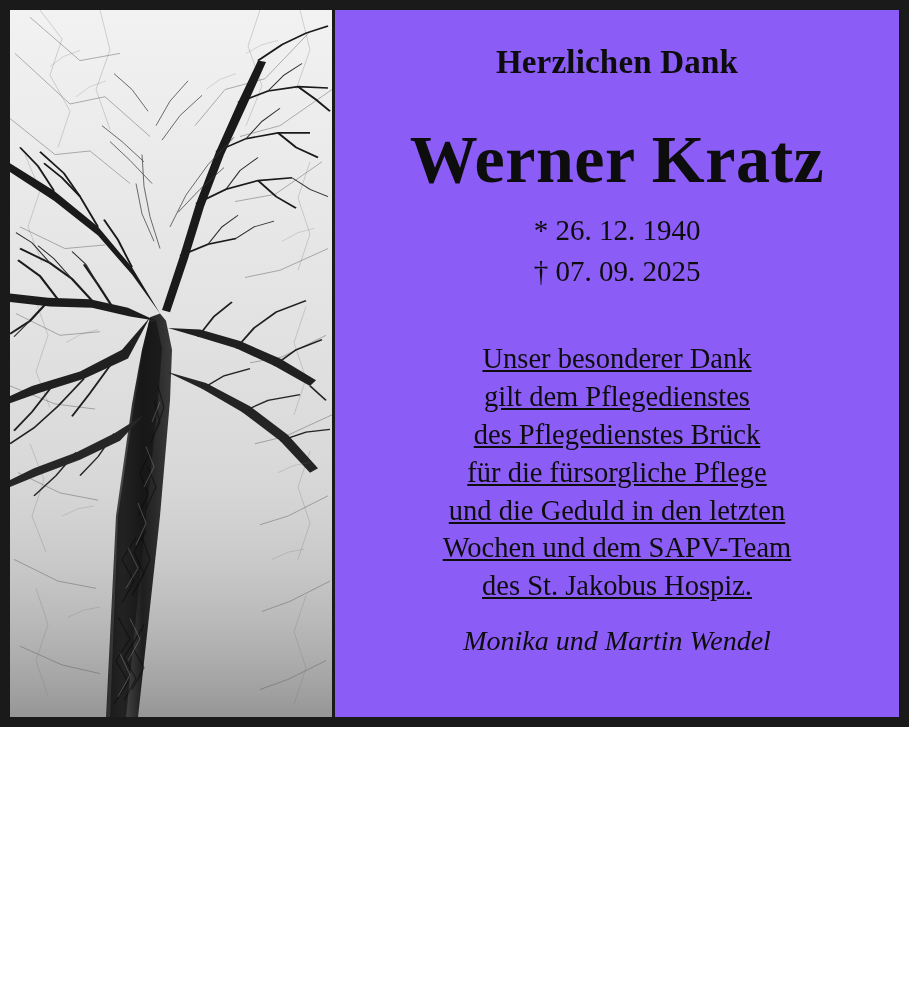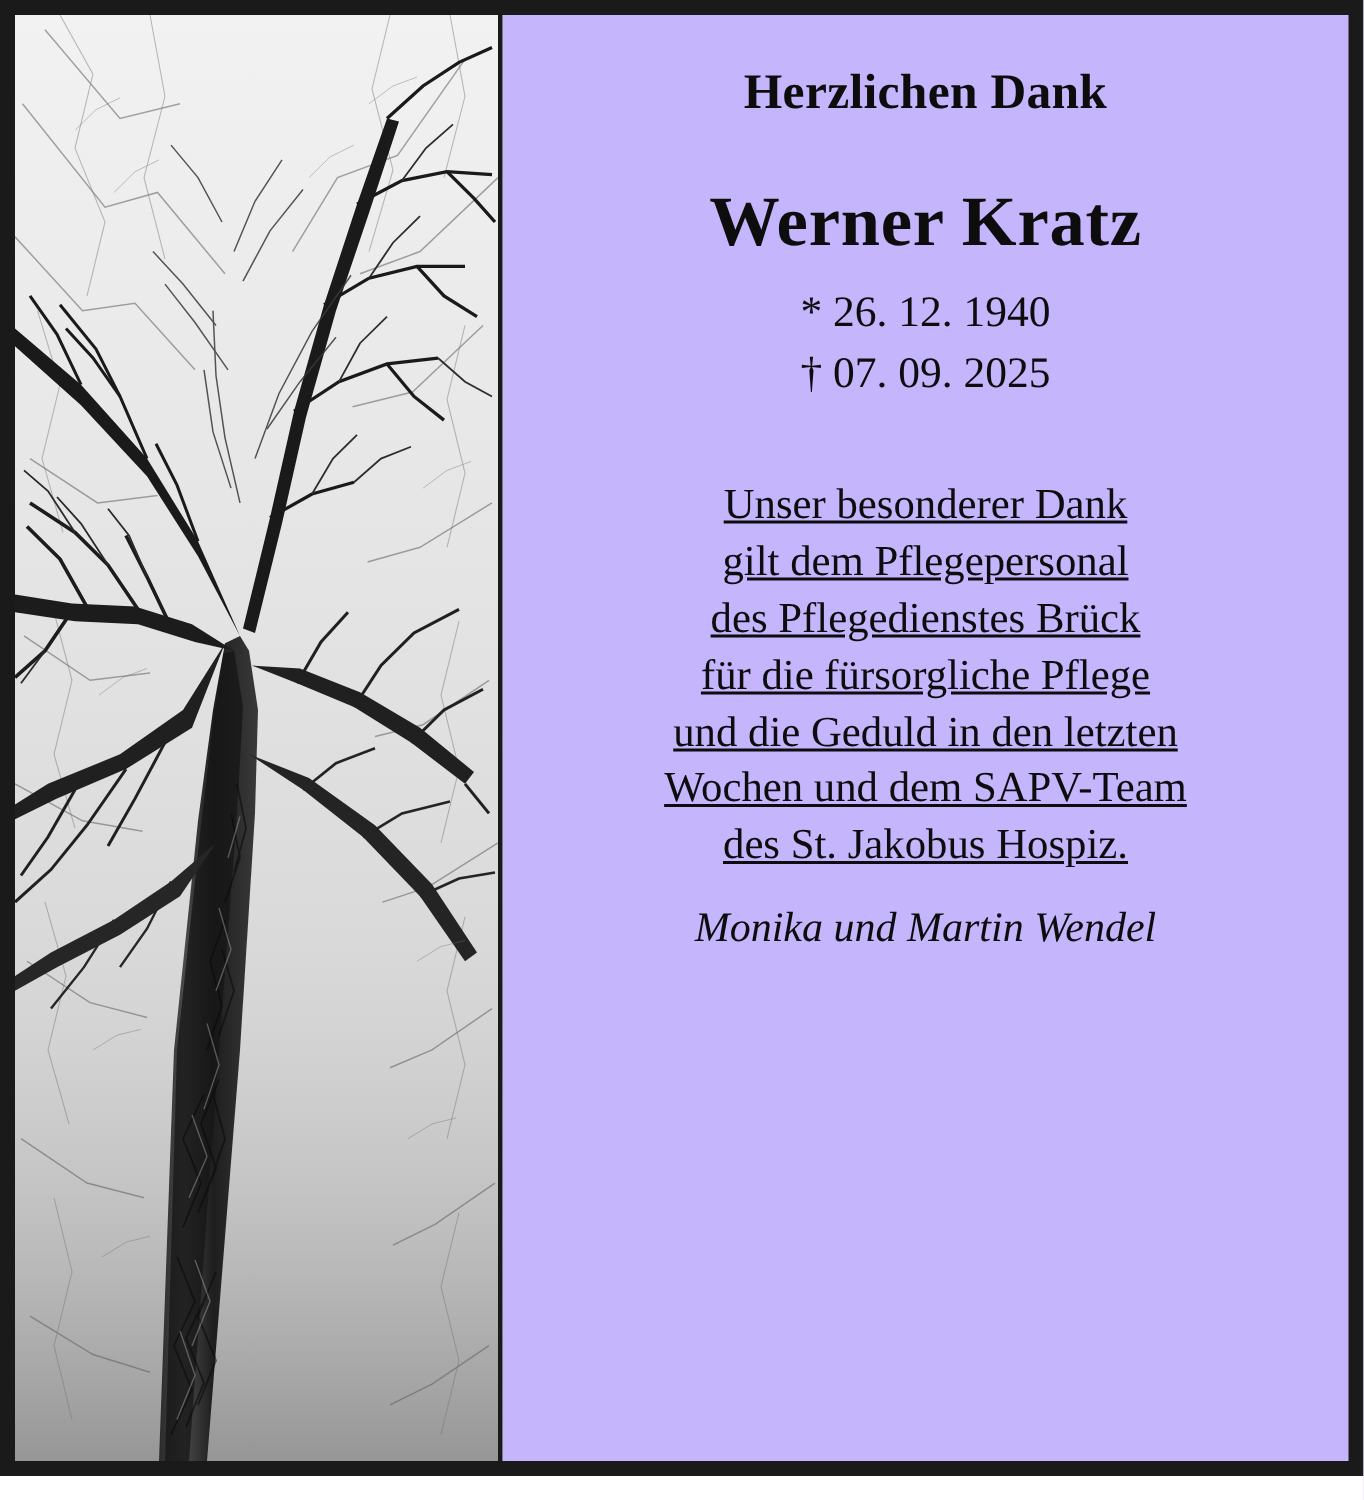--- a/index.html
+++ b/index.html
@@ -9,23 +9,23 @@
   }
   body {
     width: 909px;
     height: 1000px;
     overflow: hidden;
     font-family: "Liberation Serif", serif;
   }
   .obituary {
     position: relative;
     width: 909px;
-    height: 984px;
+    height: 727px;
     box-sizing: border-box;
-    background: #c4b5fd;
+    background: #8b5cf6;
     border: 10px solid #1a1a1a;
     display: flex;
     flex-direction: row;
     align-items: stretch;
   }
   
   .photo-panel {
     position: relative;
     width: 322px;
     flex: 0 0 322px;
@@ -57,21 +57,21 @@
   .intro {
     font-size: 29.5px;
     line-height: 1.28;
     margin: 0 0 0 0;
     padding: 0 4px;
   }
   .intro div {
     white-space: nowrap;
   }
   .deceased-name {
-    font-size: 47px;
+    font-size: 68px;
     font-weight: bold;
     letter-spacing: 0.5px;
     margin: 44px 0 14px 0;
     line-height: 1.05;
   }
   .dates {
     font-size: 29px;
     line-height: 1.42;
     margin: 0;
   }
@@ -290,21 +290,21 @@
 
     <div class="deceased-name">Werner Kratz</div>
 
     <div class="dates">
       <div>* 26. 12. 1940</div>
       <div>† 07. 09. 2025</div>
     </div>
 
     <div class="gratitude">
       <div>Unser besonderer Dank</div>
-      <div>gilt dem Pflegepersonal</div>
+      <div>gilt dem Pflegedienstes</div>
       <div>des Pflegedienstes Brück</div>
       <div>für die fürsorgliche Pflege</div>
       <div>und die Geduld in den letzten</div>
       <div>Wochen und dem SAPV-Team</div>
       <div>des St. Jakobus Hospiz.</div>
     </div>
 
 
     <div class="signature">Monika und Martin Wendel</div>
 

